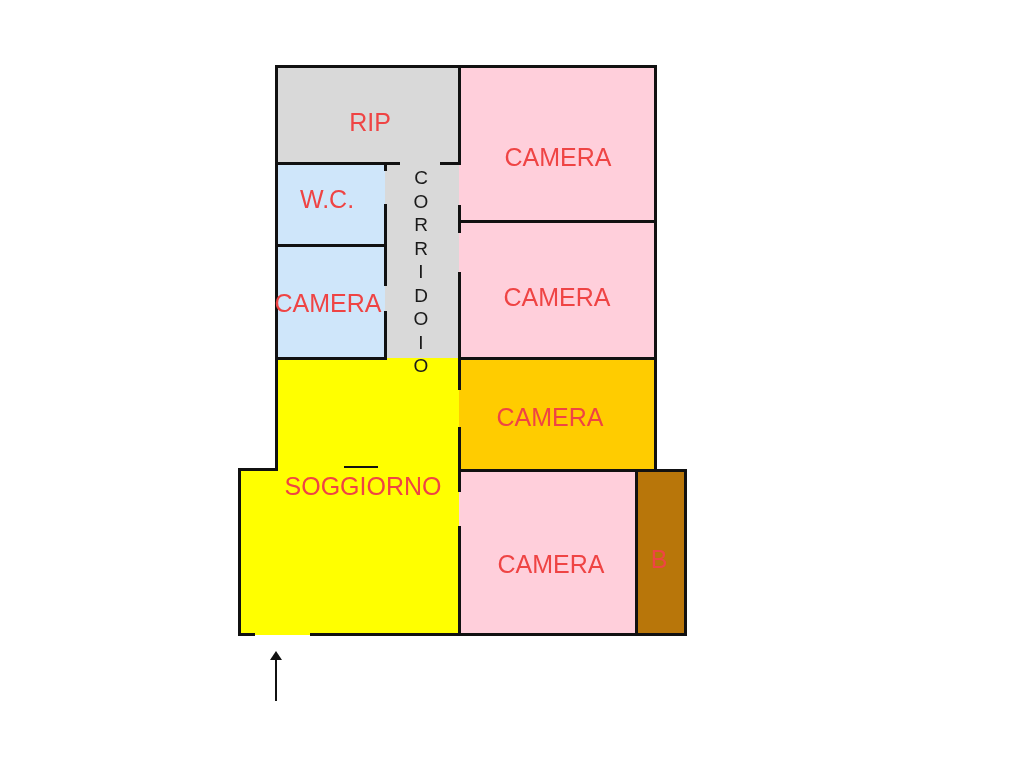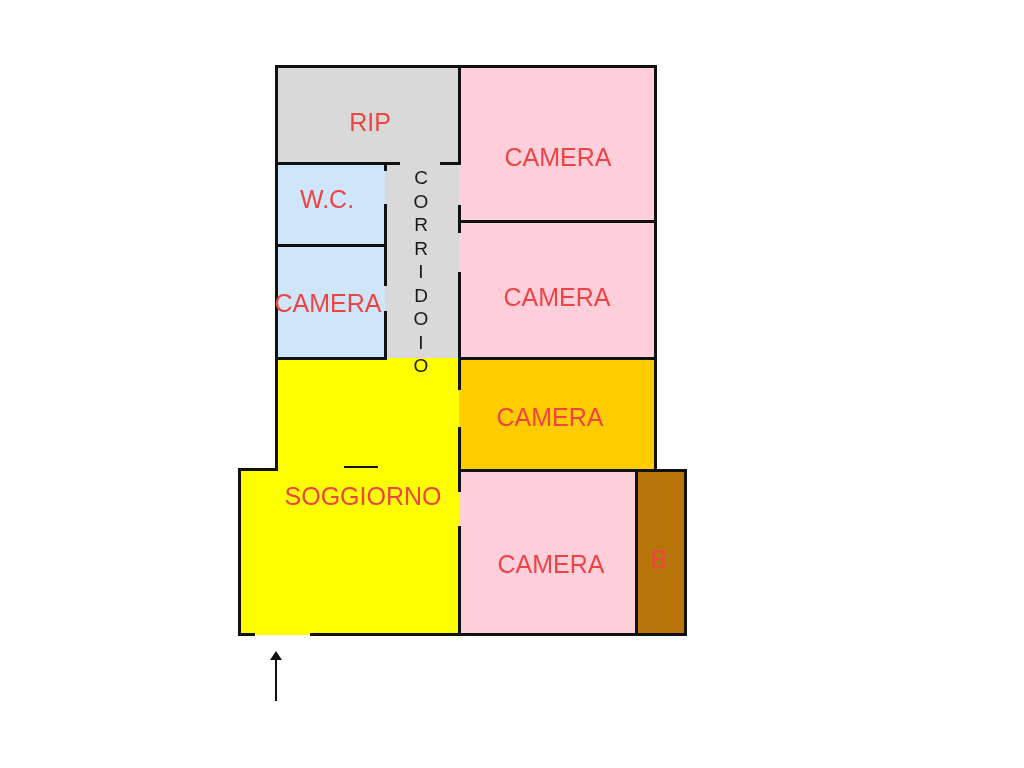--- a/index.html
+++ b/index.html
@@ -81,20 +81,20 @@
   <span>R</span>
   <span>I</span>
   <span>D</span>
   <span>O</span>
   <span>I</span>
   <span>O</span>
 </div>
 <div class="lbl" style="left:558px;top:157px;">CAMERA</div>
 <div class="lbl" style="left:557px;top:297px;">CAMERA</div>
 <div class="lbl" style="left:550px;top:417px;">CAMERA</div>
-<div class="lbl" style="left:363px;top:496px;text-align:center;">SOGGIORNO</div>
+<div class="lbl" style="left:363px;top:486px;text-align:center;">SOGGIORNO</div>
 <div class="lbl" style="left:551px;top:564px;">CAMERA</div>
 <div class="lbl" style="left:659px;top:559px;">B</div>
 
 <svg style="position:absolute;left:266px;top:650px;" width="20" height="52" viewBox="0 0 20 52">
   <line x1="10" y1="6" x2="10" y2="51" stroke="#111" stroke-width="2"></line>
   <polygon points="10,1 4,10 16,10" fill="#111"></polygon>
 </svg>
 
 </body></html>

